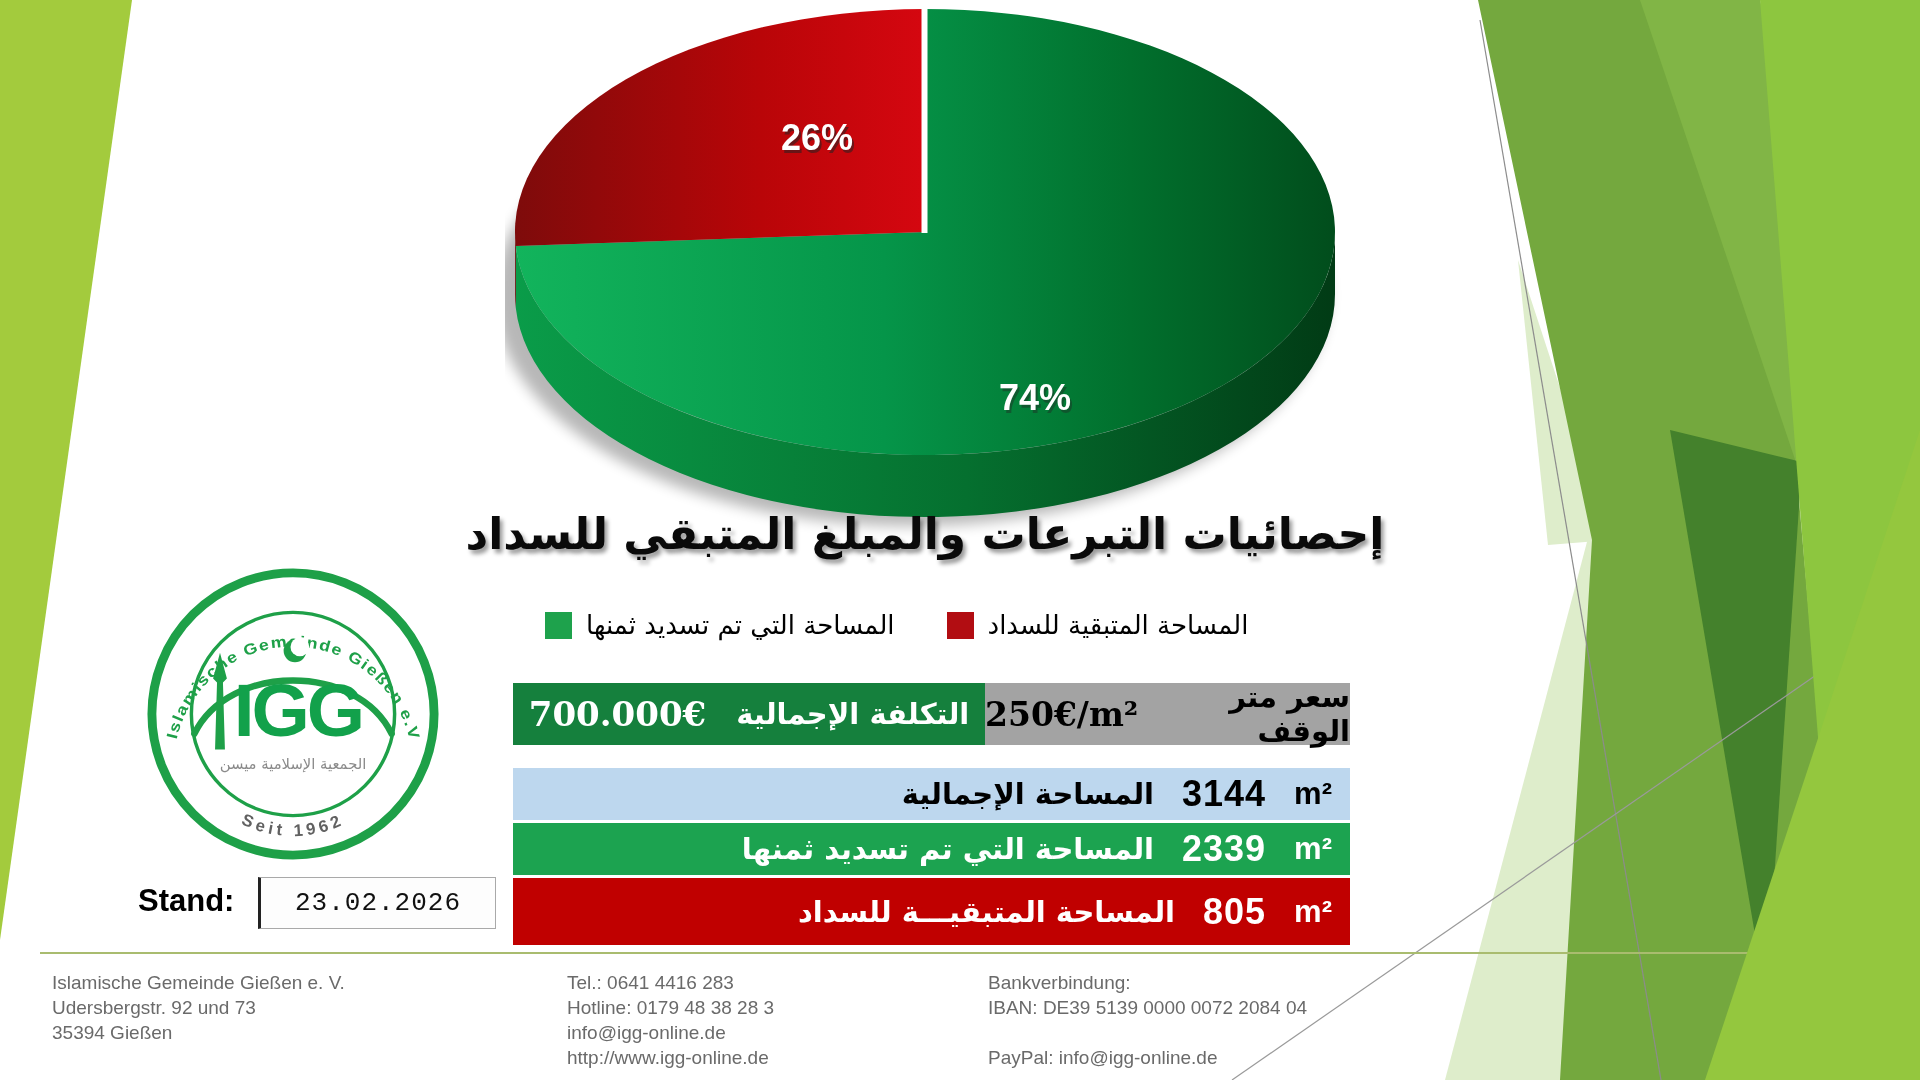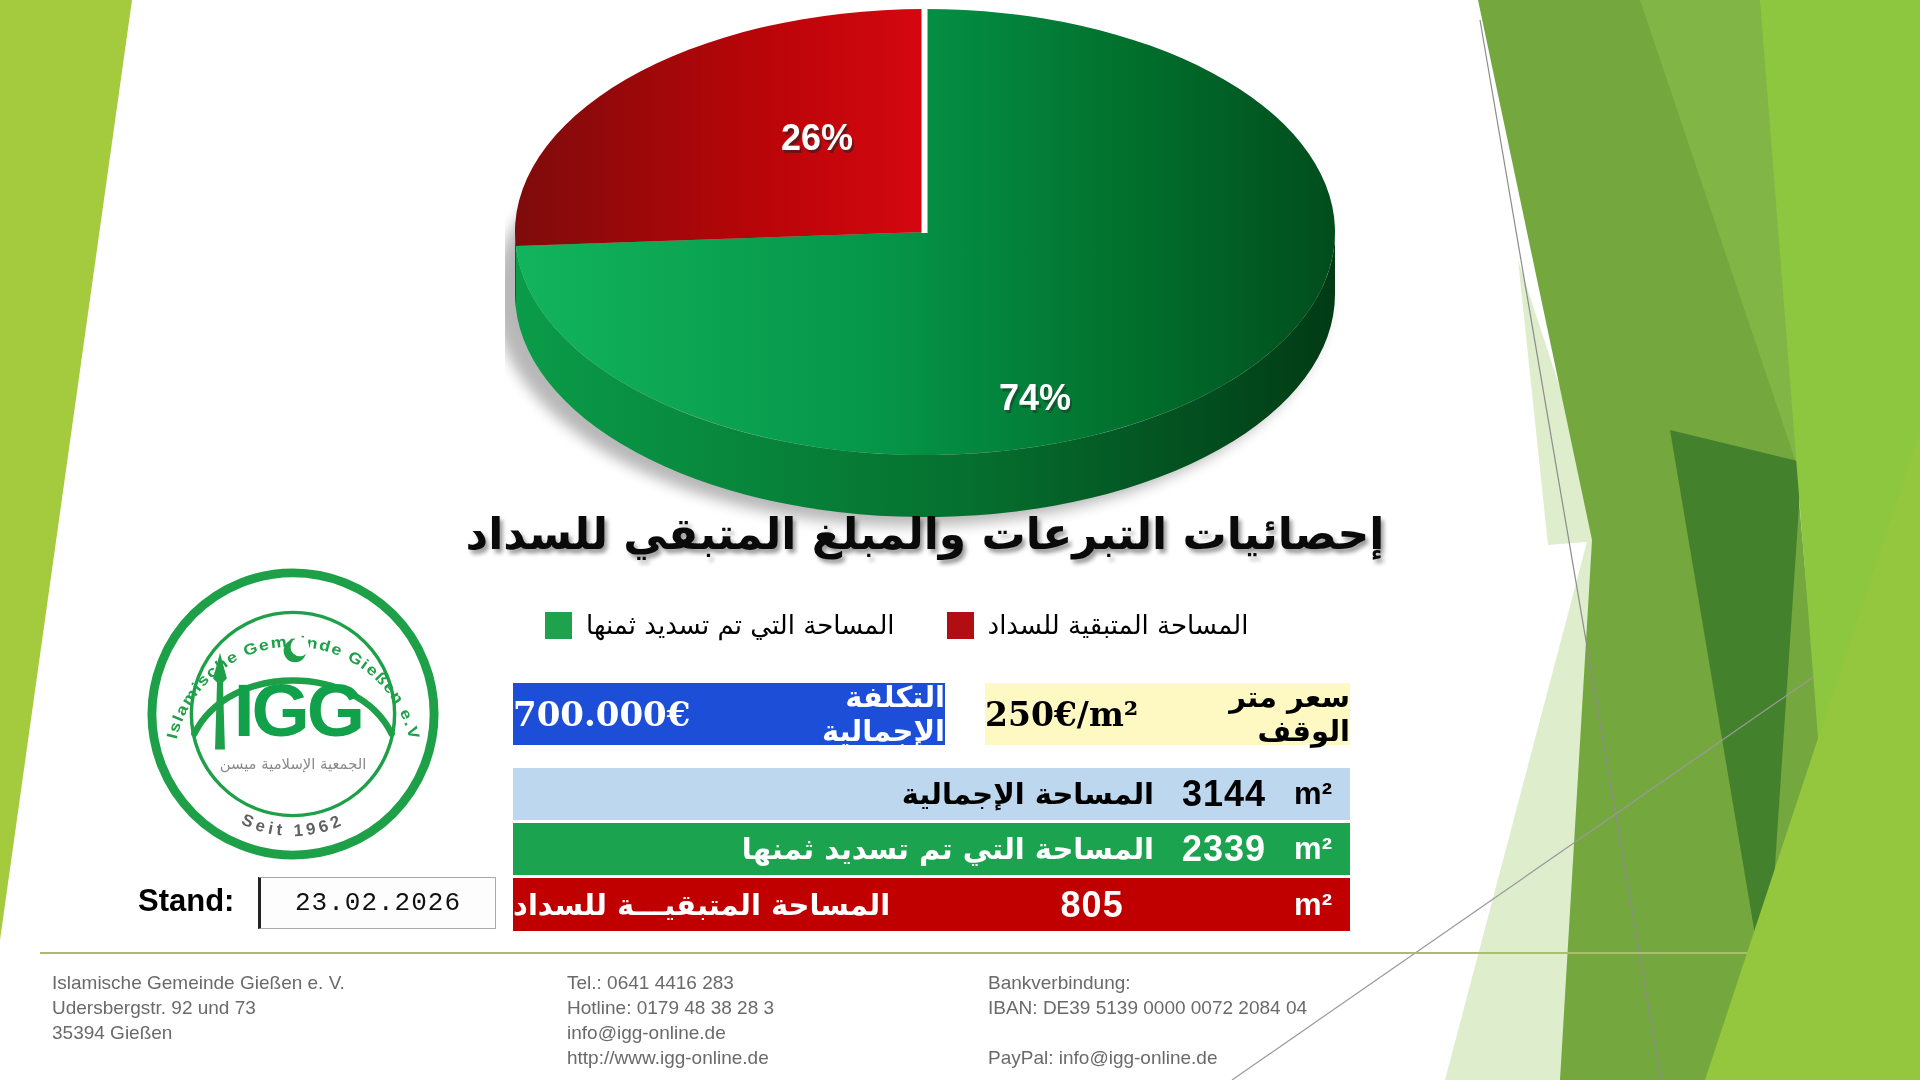--- a/index.html
+++ b/index.html
@@ -15,31 +15,31 @@
   #chart-title{left:410px;top:508px;width:1030px;height:64px;z-index:3;
     text-align:center;font-size:44px;font-weight:bold;color:#0a0a0a;
     text-shadow:3px 4px 4px rgba(0,0,0,0.40);}
   
   #legend{left:545px;top:604px;height:42px;z-index:3;display:flex;align-items:center;
     font-size:26px;color:#000;}
   .legend-swatch{width:27px;height:27px;display:inline-block;}
   .legend-label{margin-left:14px;}
   
   .bar{z-index:3;display:flex;align-items:center;justify-content:center;}
-  #bar-total{left:513px;top:683px;width:432px;height:62px;background:#1d4ed8;color:#fff;}
-  #bar-price{left:985px;top:683px;width:365px;height:62px;background:#fef9c3;color:#000;}
+  #bar-total{left:513px;top:683px;width:472px;height:62px;background:#15803d;color:#fff;}
+  #bar-price{left:985px;top:683px;width:365px;height:62px;background:#a3a3a3;color:#000;}
   .bar-value{font-family:"DejaVu Serif",serif;font-weight:bold;font-size:34px;}
   .bar-label{font-size:29px;font-weight:bold;margin-left:30px;}
   #bar-price .bar-label{margin-left:18px;}
   
   .area-row{left:513px;width:837px;z-index:3;display:flex;align-items:center;
     justify-content:flex-end;padding-right:18px;box-sizing:border-box;}
   #row-0{top:768px;height:52px;background:#BDD7EE;color:#000;}
   #row-1{top:823px;height:52px;background:#1CA350;color:#fff;}
-  #row-2{top:878px;height:53px;background:#C00000;color:#fff;justify-content:space-between;}
+  #row-2{top:878px;height:67px;background:#C00000;color:#fff;}
   .row-label{font-size:29px;font-weight:bold;}
   .row-value{font-size:36px;font-weight:600;margin-left:28px;letter-spacing:1px;}
   .row-unit{font-size:31px;font-weight:600;margin-left:28px;}
   
   #stand-label{left:138px;top:883px;font-size:31px;font-weight:600;color:#000;z-index:3;}
   #date-box{left:258px;top:877px;width:234px;height:50px;background:#fdfdfd;
     border:1.5px solid #a9a9a9;border-left:3px solid #222;z-index:3;
     display:flex;align-items:center;justify-content:center;
     font-family:Liberation Mono, monospace;font-size:26px;color:#111;letter-spacing:1px;}
   

